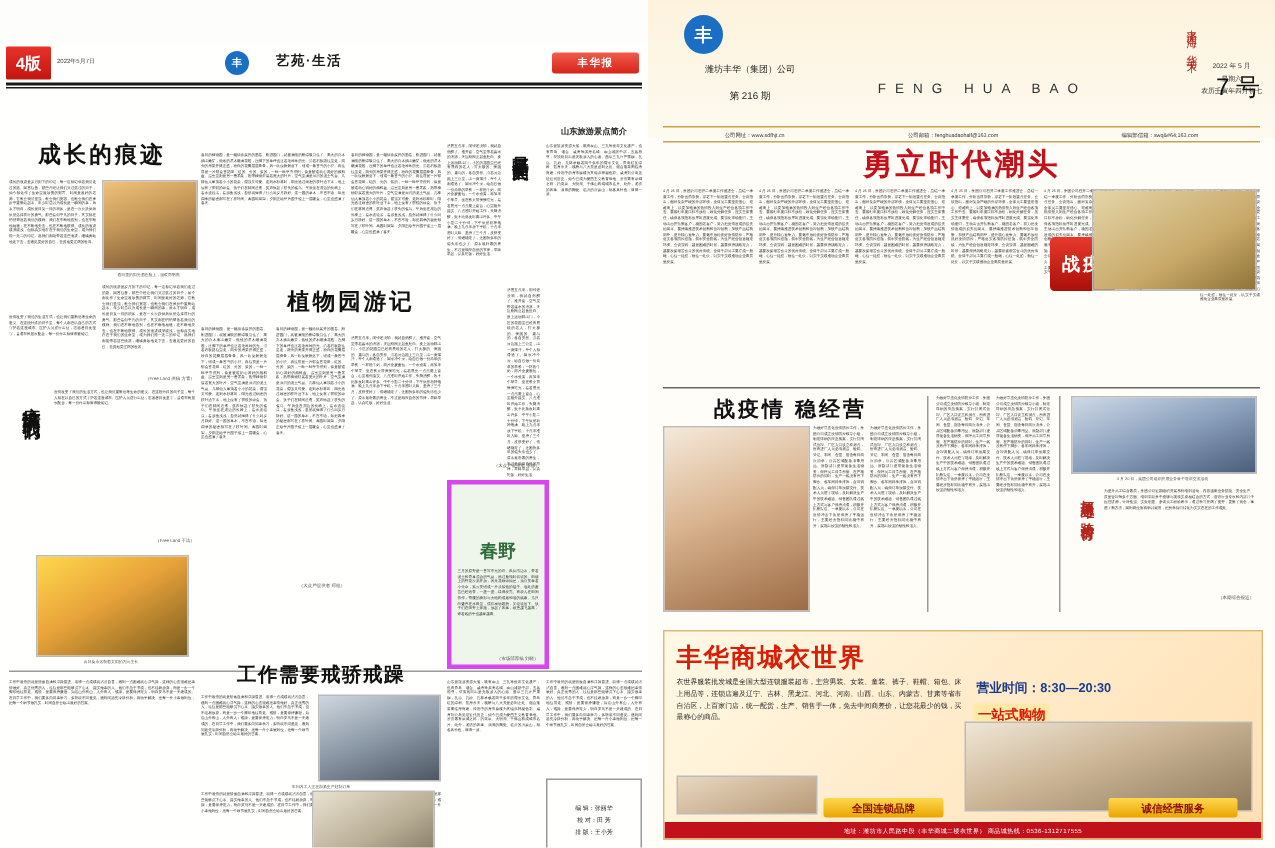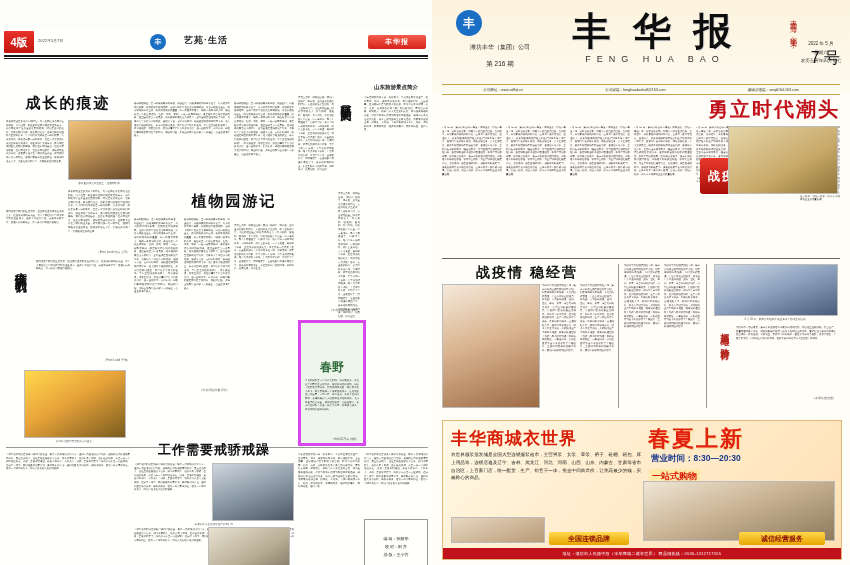--- a/index.html
+++ b/index.html
@@ -66,21 +66,21 @@
     font-size:9px;letter-spacing:6px;color:#333;}
   #rp-slogan{position:absolute;right:52px;top:14px;font-size:7px;color:#b3271f;
     writing-mode:vertical-rl;text-orientation:upright;letter-spacing:2px;height:52px;}
   #rp-meta{position:absolute;right:8px;top:40px;width:42px;text-align:center;font-size:4.5px;color:#333;line-height:1.9;}
   #rp-bignum{position:absolute;right:10px;top:48px;font-size:16px;font-weight:normal;color:#111;}
   #rp-contactbar{position:absolute;left:10px;top:84px;width:398px;height:9px;
     border-top:1px solid #c9a24a;border-bottom:1px solid #c9a24a;
     display:flex;align-items:center;justify-content:space-around;font-size:3.6px;color:#333;}
 
   #rp-banner{position:absolute;left:10px;top:96px;width:398px;height:26px;
-    display:flex;align-items:center;justify-content:flex-end;gap:22px;
+    display:flex;align-items:center;justify-content:center;gap:22px;
     font-size:20px;font-weight:bold;color:#c1121c;letter-spacing:2px;}
 
   .rcol{position:absolute;}
 
   #ad-shangcheng{position:absolute;left:10px;top:420px;width:398px;height:138px;
     background:linear-gradient(135deg,#fff9e6,#ffeccc 45%,#ffe0b3);
     border:1px solid #e0b878;overflow:hidden;}
   #ad-title{position:absolute;left:8px;top:6px;font-size:17px;font-weight:bold;color:#d81e06;letter-spacing:1px;}
   #ad-title2{position:absolute;left:205px;top:3px;font-size:22px;font-weight:bold;color:#e02010;
     letter-spacing:2px;text-shadow:1px 1px 0 #ffd88a;}
@@ -203,21 +203,20 @@
          background:linear-gradient(150deg,#e9e2d2,#b9ae96 50%,#6f6752);"></div>
 
   </div>
 
   <div id="right-page">
 
     <div id="rp-top">
       <div id="rp-logo">丰</div>
       <div id="rp-company">潍坊丰华（集团）公司</div>
       <div id="rp-issue">第 216 期</div>
-      <div id="rp-title">丰 华 报</div>
       <div id="rp-pinyin">FENG    HUA    BAO</div>
       <div id="rp-slogan">丰泽四海 华动天下</div>
       <div id="rp-meta">
         <div>2022 年 5 月</div>
         <div>星期六</div>
         <div>农历壬寅年四月初七</div>
       </div>
       <div id="rp-bignum">7 号</div>
     </div>
 
@@ -281,21 +280,20 @@
     <div class="photo" style="position:absolute;left:282px;top:264px;width:122px;height:50px;
          background:linear-gradient(160deg,#cfd9e6,#8ba0bd 50%,#4a5d7a);"></div>
     <div style="position:absolute;left:282px;top:316px;width:122px;" class="cap">4 月 20 日，集团公司组织开展业务骨干培训交流活动</div>
 
     <div class="vtext" style="position:absolute;left:286px;top:326px;font-size:9px;font-weight:bold;color:#b3271f;height:62px;letter-spacing:1px;">拓展思维 跨步前行</div>
     <div style="position:absolute;left:304px;top:326px;width:100px;height:66px;" class="tiny2 bodytext">为提升员工综合素质，集团公司近期组织开展系列培训活动，内容涵盖业务技能、安全生产、质量管理等多个方面。培训采取集中授课与现场实操相结合的方式，邀请行业专家和内部骨干担任讲师，针对性强、实效明显。参训员工纷纷表示，通过学习开阔了视野，更新了观念，掌握了新方法，回到岗位后将学以致用，把所学知识转化为实实在在的工作成效。</div>
     <div style="position:absolute;left:304px;top:396px;width:100px;text-align:right;font-size:3px;color:#555;">（本期综合报道）</div>
 
     <div id="ad-shangcheng">
       <div id="ad-title">丰华商城衣世界</div>
-      <div id="ad-title2">春夏上新</div>
       <div id="ad-hours">营业时间：8:30—20:30</div>
       <div id="ad-body">衣世界服装批发城是全国大型连锁服装超市，主营男装、女装、童装、裤子、鞋帽、箱包、床上用品等，连锁店遍及辽宁、吉林、黑龙江、河北、河南、山西、山东、内蒙古、甘肃等省市自治区，上百家门店，统一配货，生产、销售于一体，免去中间商差价，让您花最少的钱，买最称心的商品。</div>
       <div id="ad-onestop">一站式购物</div>
 
       <div class="photo" style="position:absolute;left:200px;top:60px;width:190px;height:58px;
            background:linear-gradient(160deg,#efe6d6,#cbb596 45%,#8e7a5c);"></div>
       <div class="photo" style="position:absolute;left:8px;top:96px;width:92px;height:24px;
            background:linear-gradient(160deg,#e8d8c2,#b89a76);"></div>
 
       <div class="ad-gold" style="left:106px;width:80px;height:13px;">全国连锁品牌</div>

